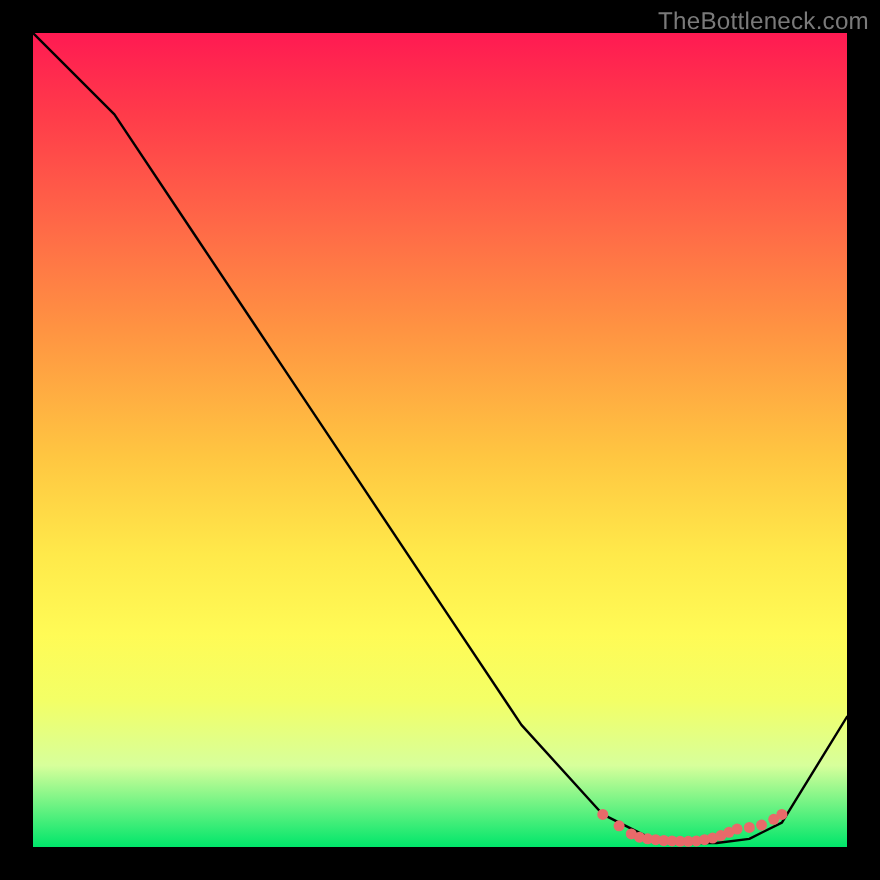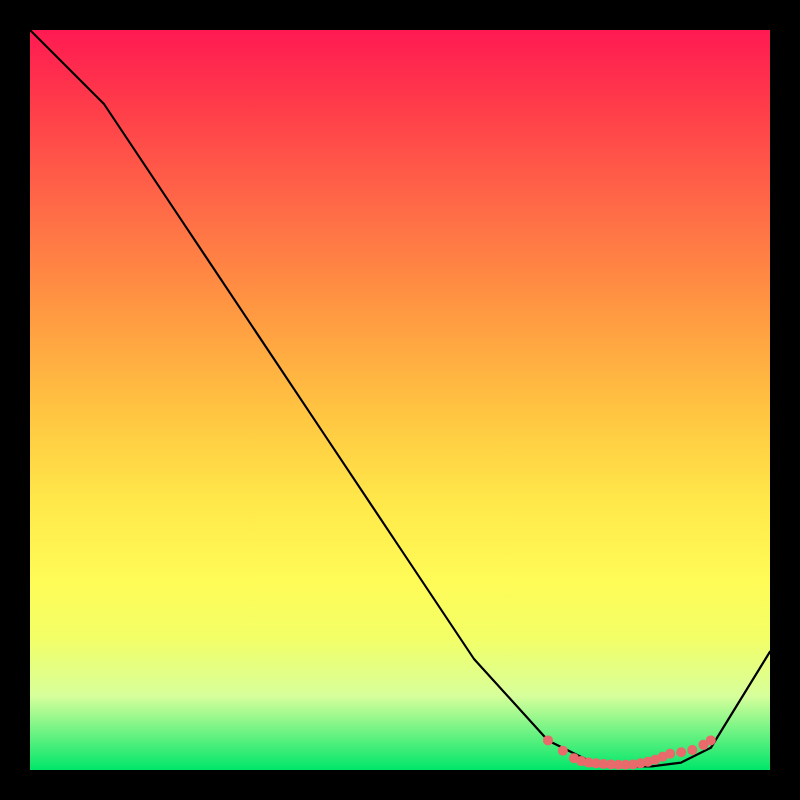--- a/index.html
+++ b/index.html
@@ -78,13 +78,14 @@
           <circle cx="625.30" cy="729.64" r="5" fill="#e86a6a"></circle>
           <circle cx="632.70" cy="726.68" r="5" fill="#e86a6a"></circle>
           <circle cx="640.10" cy="723.72" r="5" fill="#e86a6a"></circle>
           <circle cx="651.20" cy="722.24" r="5" fill="#e86a6a"></circle>
           <circle cx="662.30" cy="720.02" r="5" fill="#e86a6a"></circle>
           <circle cx="673.40" cy="714.84" r="5" fill="#e86a6a"></circle>
           <circle cx="680.80" cy="710.40" r="5" fill="#e86a6a"></circle>
         </g>
     </svg>
   </div>
+  <div class="attribution">TheBottleneck.com</div>
 </div>
 
 </body></html>

